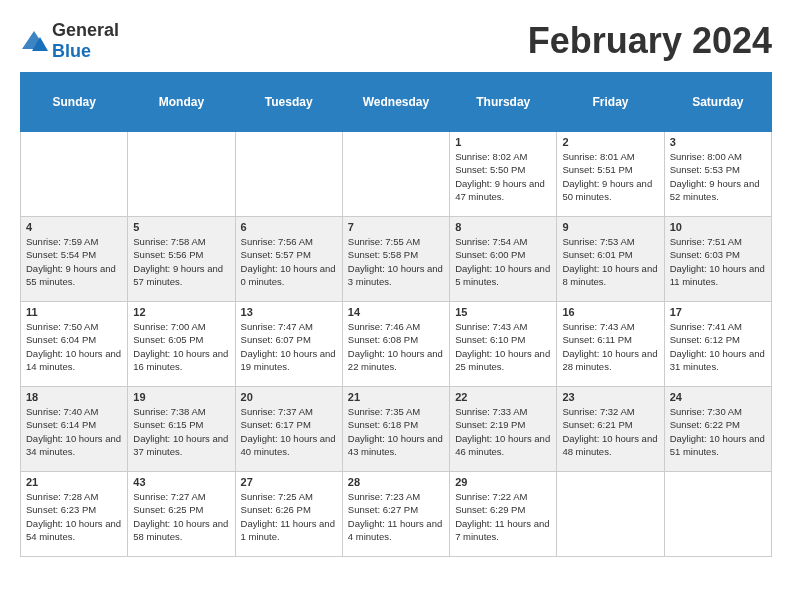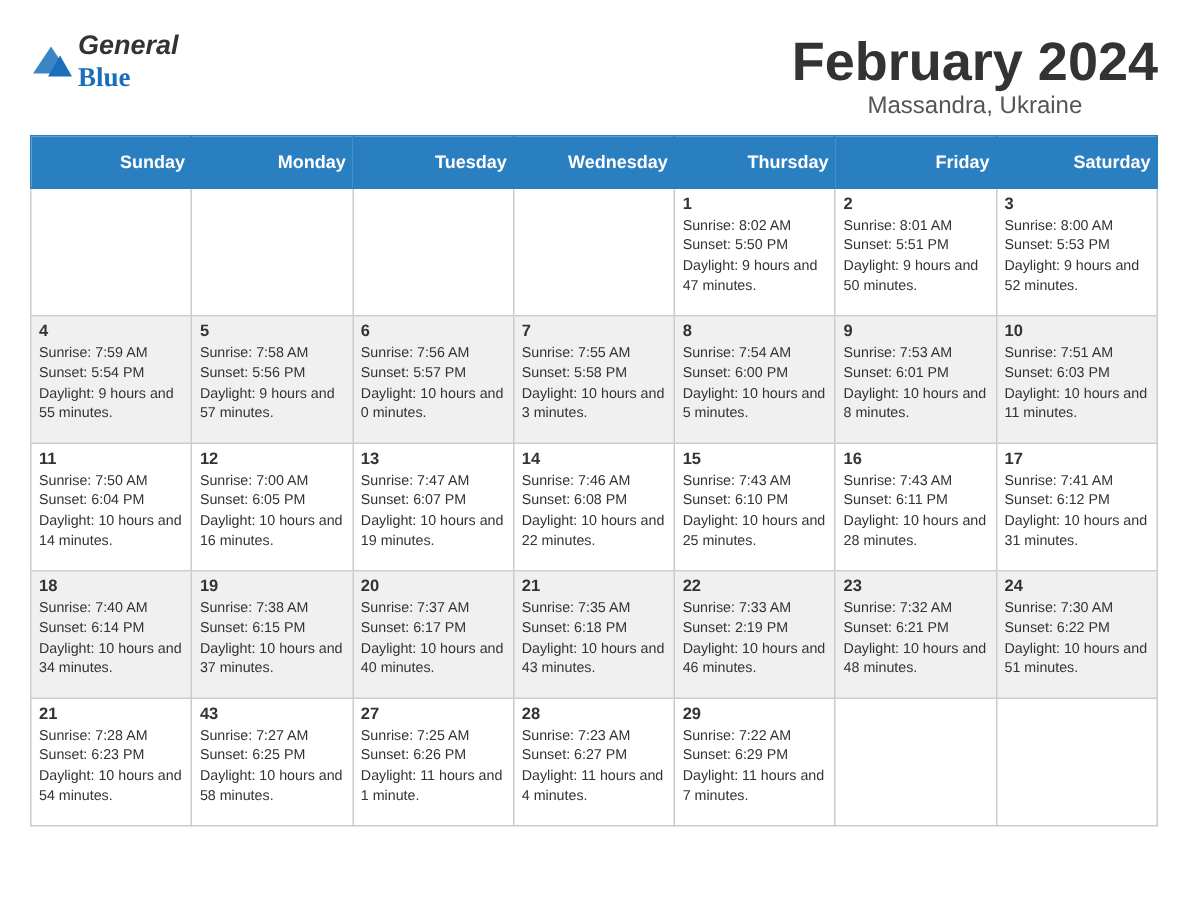--- a/index.html
+++ b/index.html
@@ -18,34 +18,32 @@
     }
     .logo {
       display: flex;
       align-items: center;
       gap: 4px;
     }
     .logo-text-general {
       font-size: 18px;
       font-weight: bold;
       color: #333;
-      font-style: italic;
     }
     .logo-text-blue {
       font-size: 18px;
       font-weight: bold;
       color: #1a6fba;
-      font-family: Liberation Serif, serif;
     }
     .logo-icon {
       width: 28px;
       height: 24px;
     }
     .title-section {
-      text-align: center;
+      text-align: left;
     }
     .calendar-title {
       font-size: 36px;
       font-weight: bold;
       color: #333;
     }
     .calendar-subtitle {
       font-size: 16px;
       color: #555;
     }
@@ -54,22 +52,22 @@
       border-collapse: collapse;
       table-layout: fixed;
     }
     thead tr {
       background-color: #2a7fc1;
     }
     thead th {
       color: #fff;
       font-size: 12px;
       font-weight: bold;
-      padding: 10px 4px;
-      text-align: right;
+      padding: 22px 4px;
+      text-align: center;
       border: 1px solid #2a7fc1;
     }
     tbody tr {
       background: #fff;
     }
     tbody tr:nth-child(even) {
       background: #f0f0f0;
     }
     tbody td {
       vertical-align: top;
@@ -105,21 +103,20 @@
       <polygon points="14,2 26,20 2,20" fill="#1a6fba" opacity="0.85"></polygon>
       <polygon points="20,8 28,22 12,22" fill="#1a6fba"></polygon>
     </svg>
     <div>
       <span class="logo-text-general">General</span><br>
       <span class="logo-text-blue">Blue</span>
     </div>
   </div>
   <div class="title-section">
     <div class="calendar-title">February 2024</div>
-    <div class="calendar-subtitle">Massandra, Ukraine</div>
   </div>
 </div>
 
 <table>
   <thead>
     <tr>
     <th>Sunday</th>
         <th>Monday</th>
         <th>Tuesday</th>
         <th>Wednesday</th>

